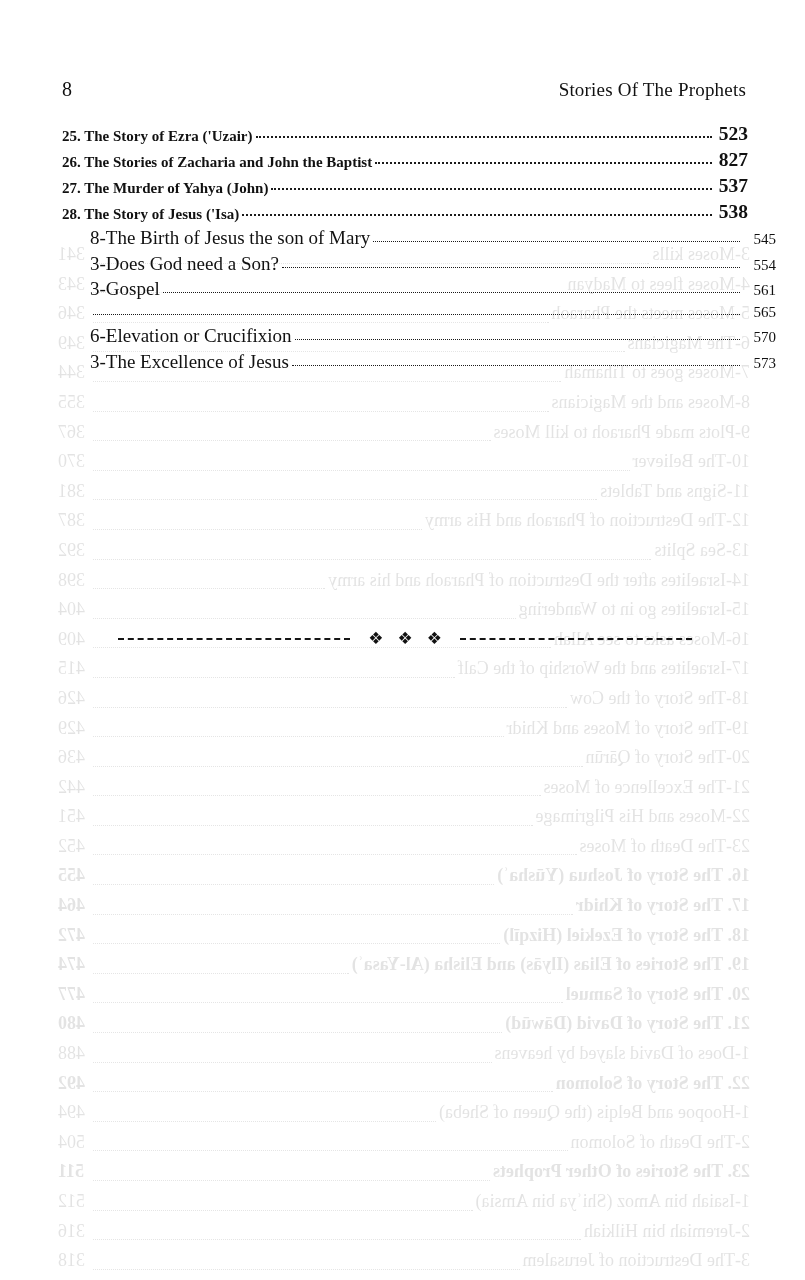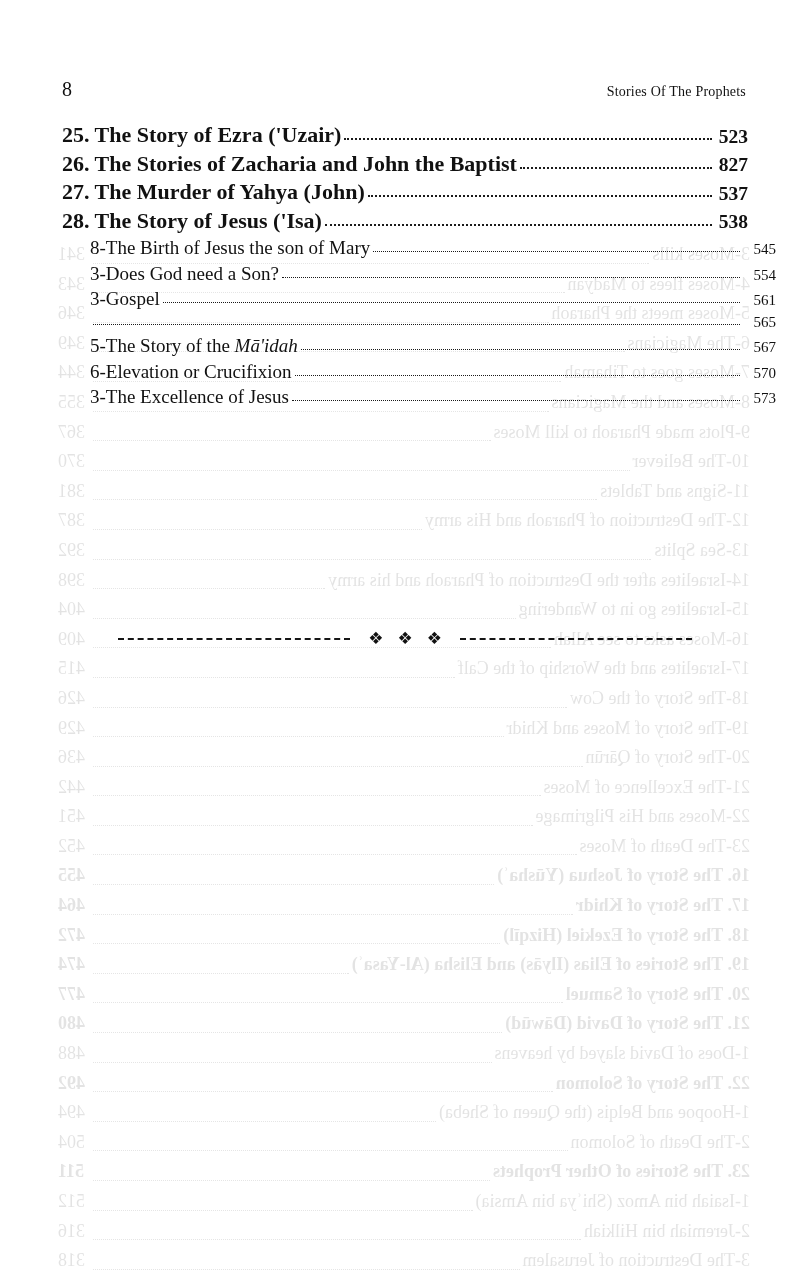--- a/index.html
+++ b/index.html
@@ -32,21 +32,21 @@
     width: 684px;
     display: flex;
     align-items: baseline;
     justify-content: space-between;
   }
   .folio {
     font-size: 20px;
     letter-spacing: 0.2px;
   }
   .running-title {
-    font-size: 14px;
+    font-size: 19px;
     letter-spacing: 0.2px;
   }
 
   
   .toc {
     position: absolute;
     left: 62px;
     top: 124px;
     width: 686px;
   }
@@ -73,21 +73,21 @@
     font-size: 19px;
     width: 34px;
     text-align: right;
   }
 
   
   .lvl1 {
     font-weight: bold;
     margin-bottom: 6.5px;
   }
-  .lvl1 .label { font-size: 22px; }
+  .lvl1 .label { font-size: 15px; }
   .lvl1 .pageno { font-size: 19.5px; font-weight: bold; font-family: Liberation Serif, serif; }
   .lvl1 .leader { border-bottom-width: 2px; margin-bottom: 6px; }
 
   
   .lvl2 {
     padding-left: 28px;
     margin-bottom: 6.5px;
   }
   .lvl2 .label { font-size: 19px; }
   .lvl2 .pageno { font-size: 15px; }
@@ -380,25 +380,20 @@
       <div class="toc-row lvl2">
         <span class="label">3-Gospel</span>
         <span class="leader"></span>
         <span class="pageno">561</span>
       </div>
       <div class="toc-row lvl2">
         <span class="leader"></span>
         <span class="pageno">565</span>
       </div>
       <div class="toc-row lvl2">
-        <span class="label">5-The Story of the <span class="italic">Mā'idah</span></span>
-        <span class="leader"></span>
-        <span class="pageno">567</span>
-      </div>
-      <div class="toc-row lvl2">
         <span class="label">6-Elevation or Crucifixion</span>
         <span class="leader"></span>
         <span class="pageno">570</span>
       </div>
       <div class="toc-row lvl2">
         <span class="label">3-The Excellence of Jesus</span>
         <span class="leader"></span>
         <span class="pageno">573</span>
       </div>
     </div>

